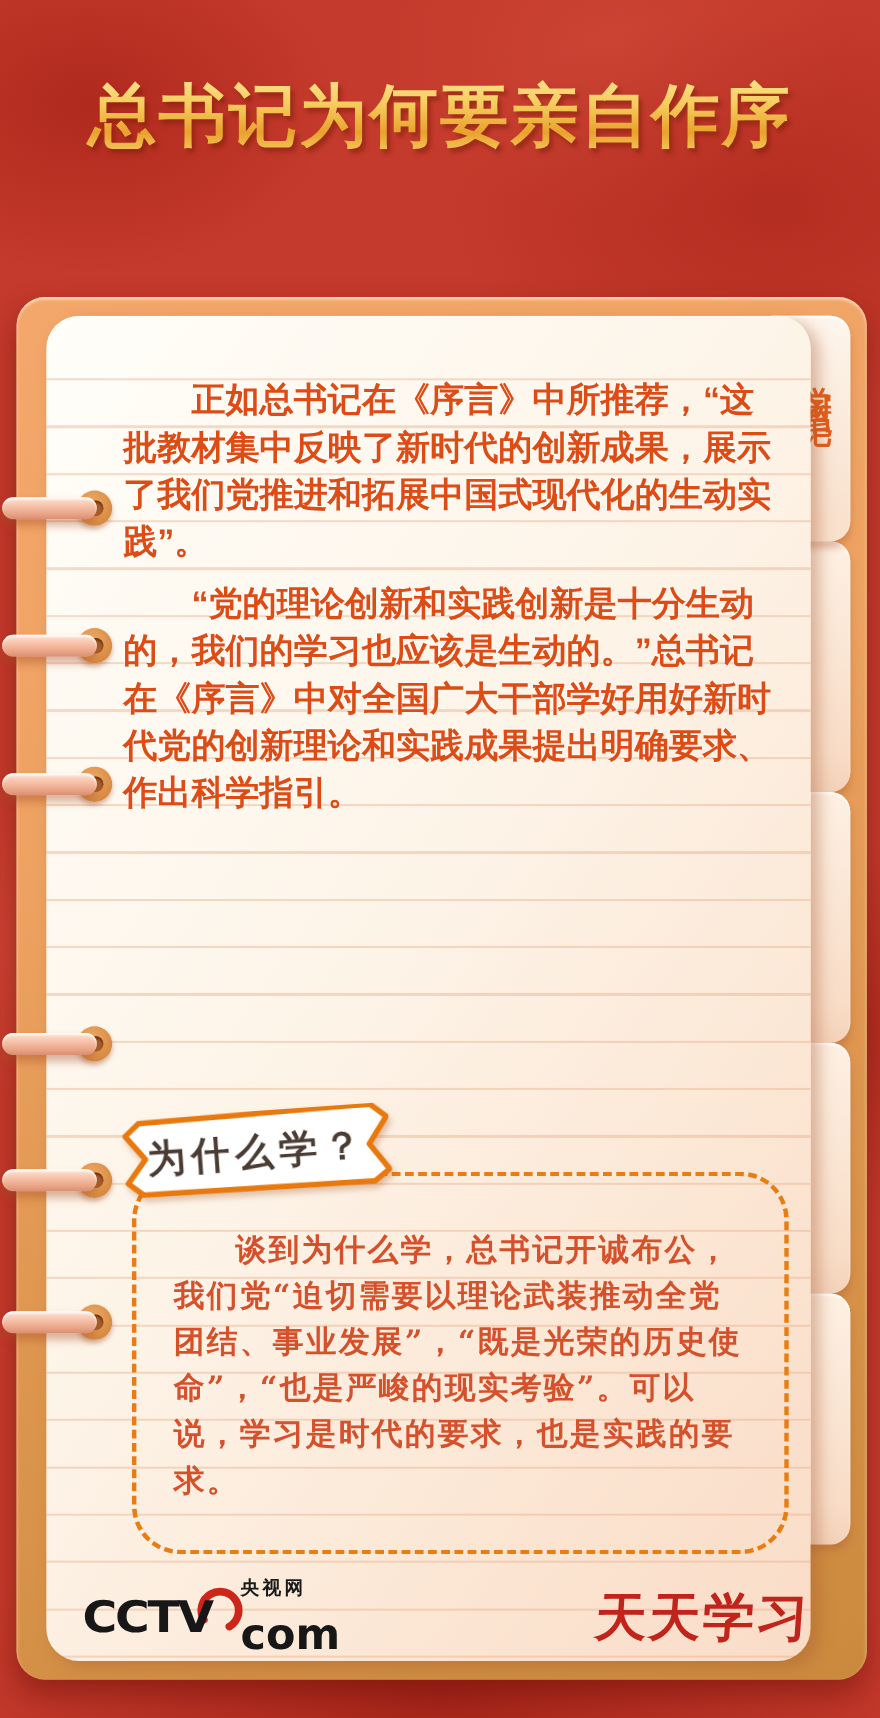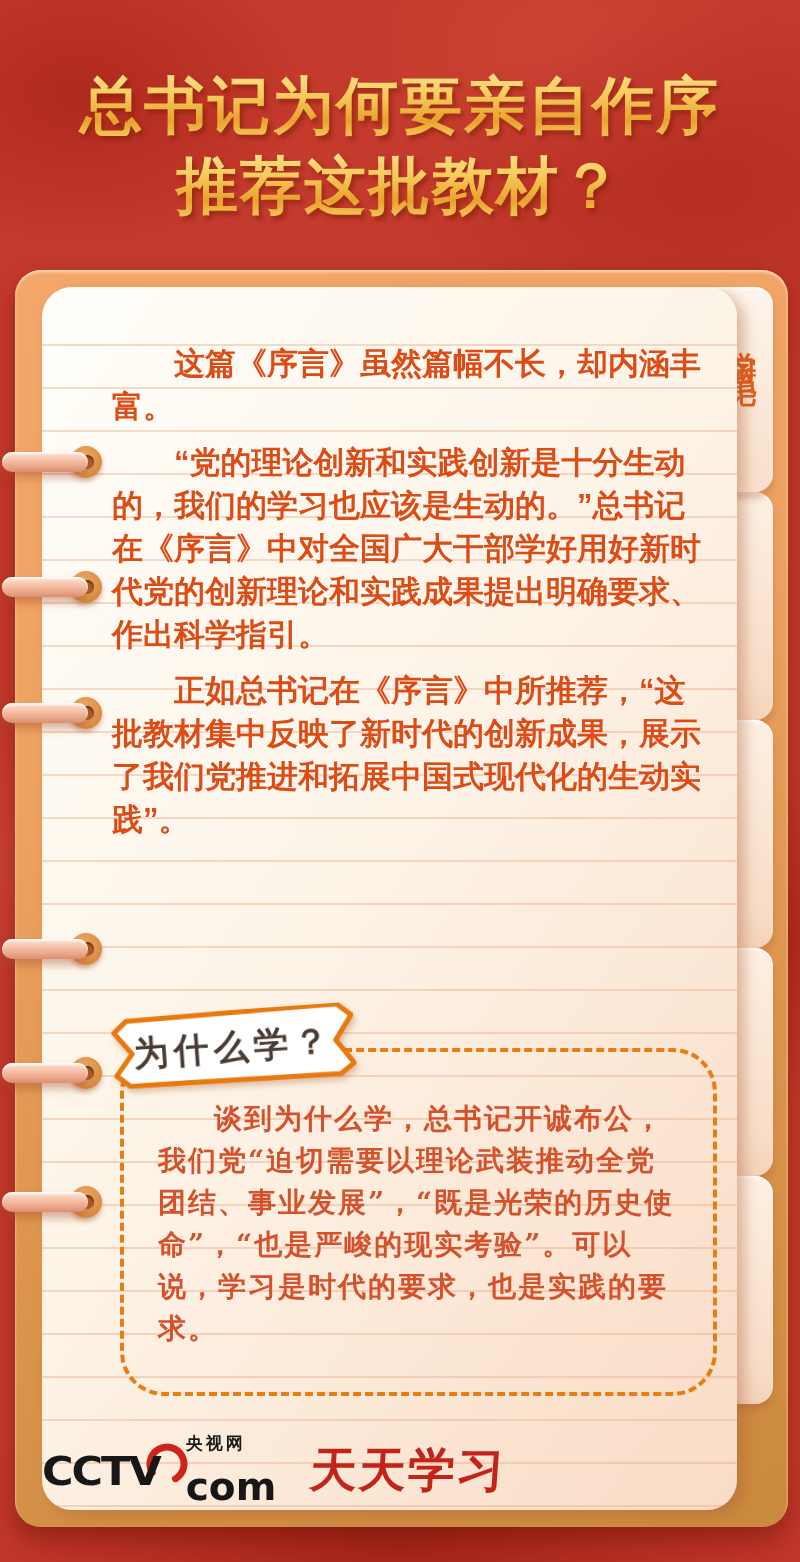--- a/index.html
+++ b/index.html
@@ -56,66 +56,64 @@
   .ring-bar{position:absolute;left:0;top:6px;width:86px;height:20px;border-radius:11px;
     background:linear-gradient(180deg,#fde4d6 0%,#f7c2a9 40%,#eba habit 0%);
     background:linear-gradient(180deg,#fde4d6 0%,#f7c2a9 40%,#eaa587 75%,#d98e72 100%);
     box-shadow:0 6px 8px rgba(168,78,38,.42), inset 0 2px 2px rgba(255,255,255,.85);}
   
   .note-text{position:absolute;left:70px;top:55px;width:600px;}
   .note-text p{margin:0 0 13px 0;font-size:31px;line-height:43px;font-weight:700;
     color:#dc4c14;text-indent:2em;letter-spacing:0;
     text-shadow:0 0 2px rgba(255,255,255,.85), 0 0 2px rgba(255,255,255,.7);}
   
-  .callout-box{position:absolute;left:78px;top:761px;width:597px;height:348px;
+  .callout-box{position:absolute;left:78px;top:778px;width:597px;height:348px;
     border:4px dashed #e87d13;border-radius:44px;box-sizing:border-box;}
   .callout-body{padding:46px 32px 0 34px;font-family:"DejaVu Serif", serif;
     font-size:28px;line-height:42px;color:#d5512c;text-indent:2em;letter-spacing:2px;font-weight:600;}
   .banner{position:absolute;left:70px;top:723px;width:243px;height:74px;transform:rotate(-4deg);z-index:6;
     filter:drop-shadow(2px 4px 3px rgba(170,90,40,.35));}
   .banner svg{position:absolute;left:0;top:0;}
   .banner-label{position:absolute;left:0;top:0;width:100%;height:100%;display:flex;
     align-items:center;justify-content:center;font-family:"DejaVu Serif", serif;
     font-size:35px;font-weight:700;color:#4a3b33;letter-spacing:5px;}
   
-  .footer{position:absolute;left:0;right:0;top:1148px;display:flex;align-items:center;justify-content:flex-start;}
+  .footer{position:absolute;left:0;right:0;top:1148px;display:flex;align-items:center;justify-content:space-between;padding-left:33px;}
   .cctv-logo{display:flex;align-items:center;}
   .cctv-text{font-family:"DejaVu Sans", sans-serif;font-weight:800;font-size:43px;color:#171717;
     letter-spacing:-2px;transform:scaleY(.92);}
   .cctv-swoosh{margin-left:-16px;margin-top:-14px;}
   .cctv-stack{display:flex;flex-direction:column;align-items:flex-start;margin-left:-4px;line-height:1;gap:15px;}
   .cctv-site{font-size:17px;font-weight:700;color:#1a1a1a;letter-spacing:3px;}
   .cctv-com{font-family:"DejaVu Sans", sans-serif;font-size:39px;font-weight:700;color:#171717;letter-spacing:0;}
   .brand{margin-left:34px;font-family:"DejaVu Serif", serif;font-size:47px;font-weight:700;
     color:#c0241a;transform:skewX(-4deg);letter-spacing:2px;}
 </style>
 </head>
 <body>
 
 <h1 class="title">
   <span class="title-line">总书记为何要亲自作序</span>
-  <span class="title-line">推荐这批教材？</span>
 </h1>
 
 <div class="cover">
 
   <div class="tab tab-1">
     <div class="tab-label">学习笔记</div>
   </div>
   <div class="tab tab-2"></div>
   <div class="tab tab-3"></div>
   <div class="tab tab-4"></div>
   <div class="tab tab-5"></div>
 
   <div class="page">
 
     <div class="note-text">
-      <p>这篇《序言》虽然篇幅不长，却内涵丰富。</p>
+      <p>正如总书记在《序言》中所推荐，“这批教材集中反映了新时代的创新成果，展示了我们党推进和拓展中国式现代化的生动实践”。</p>
       <p>“党的理论创新和实践创新是十分生动的，我们的学习也应该是生动的。”总书记在《序言》中对全国广大干部学好用好新时代党的创新理论和实践成果提出明确要求、作出科学指引。</p>
-      <p>正如总书记在《序言》中所推荐，“这批教材集中反映了新时代的创新成果，展示了我们党推进和拓展中国式现代化的生动实践”。</p>
     </div>
 
     <div class="callout-box">
       <div class="callout-body">谈到为什么学，总书记开诚布公，我们党“迫切需要以理论武装推动全党团结、事业发展”，“既是光荣的历史使命”，“也是严峻的现实考验”。可以说，学习是时代的要求，也是实践的要求。</div>
     </div>
 
     <div class="banner">
       <svg width="243" height="74" viewBox="0 0 243 74">
         <polygon points="16,4 227,1 241,13 224,37 241,61 227,71 16,69 3,58 20,37 3,15" fill="#ffffff" stroke="#e8790f" stroke-width="5" stroke-linejoin="round"></polygon>
       </svg>

